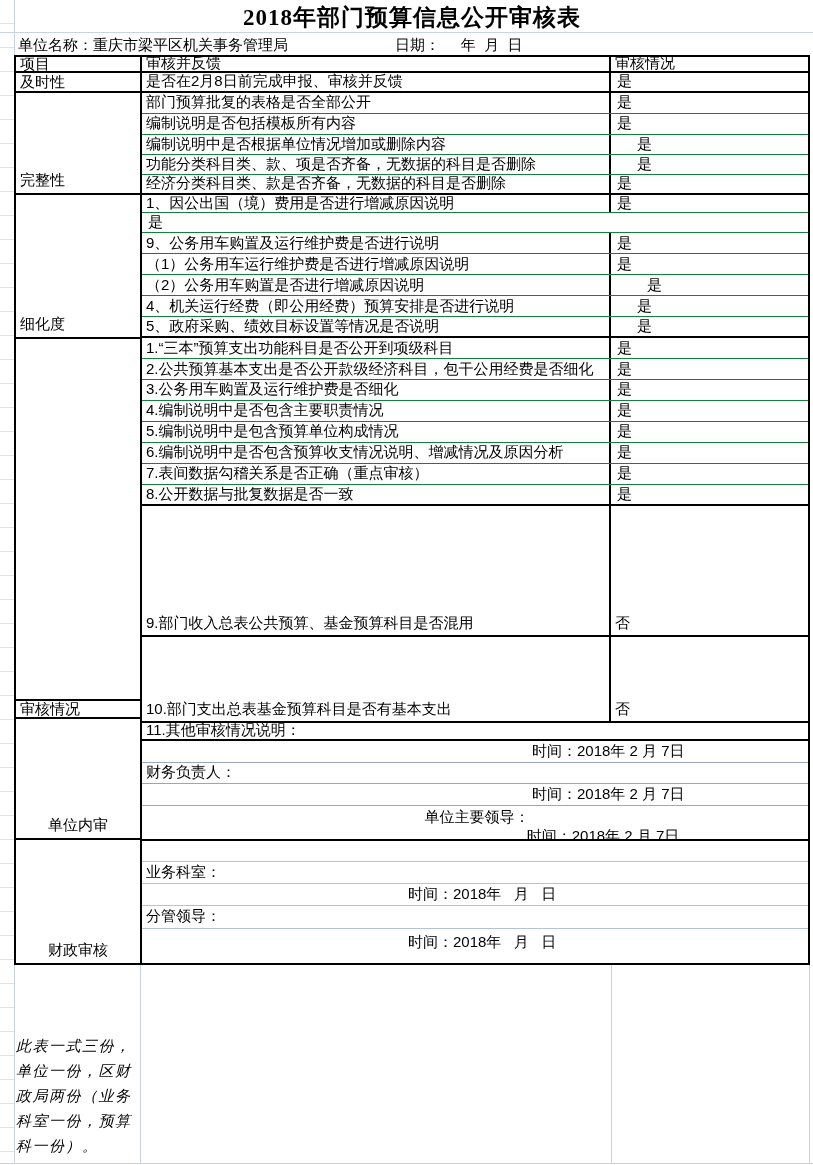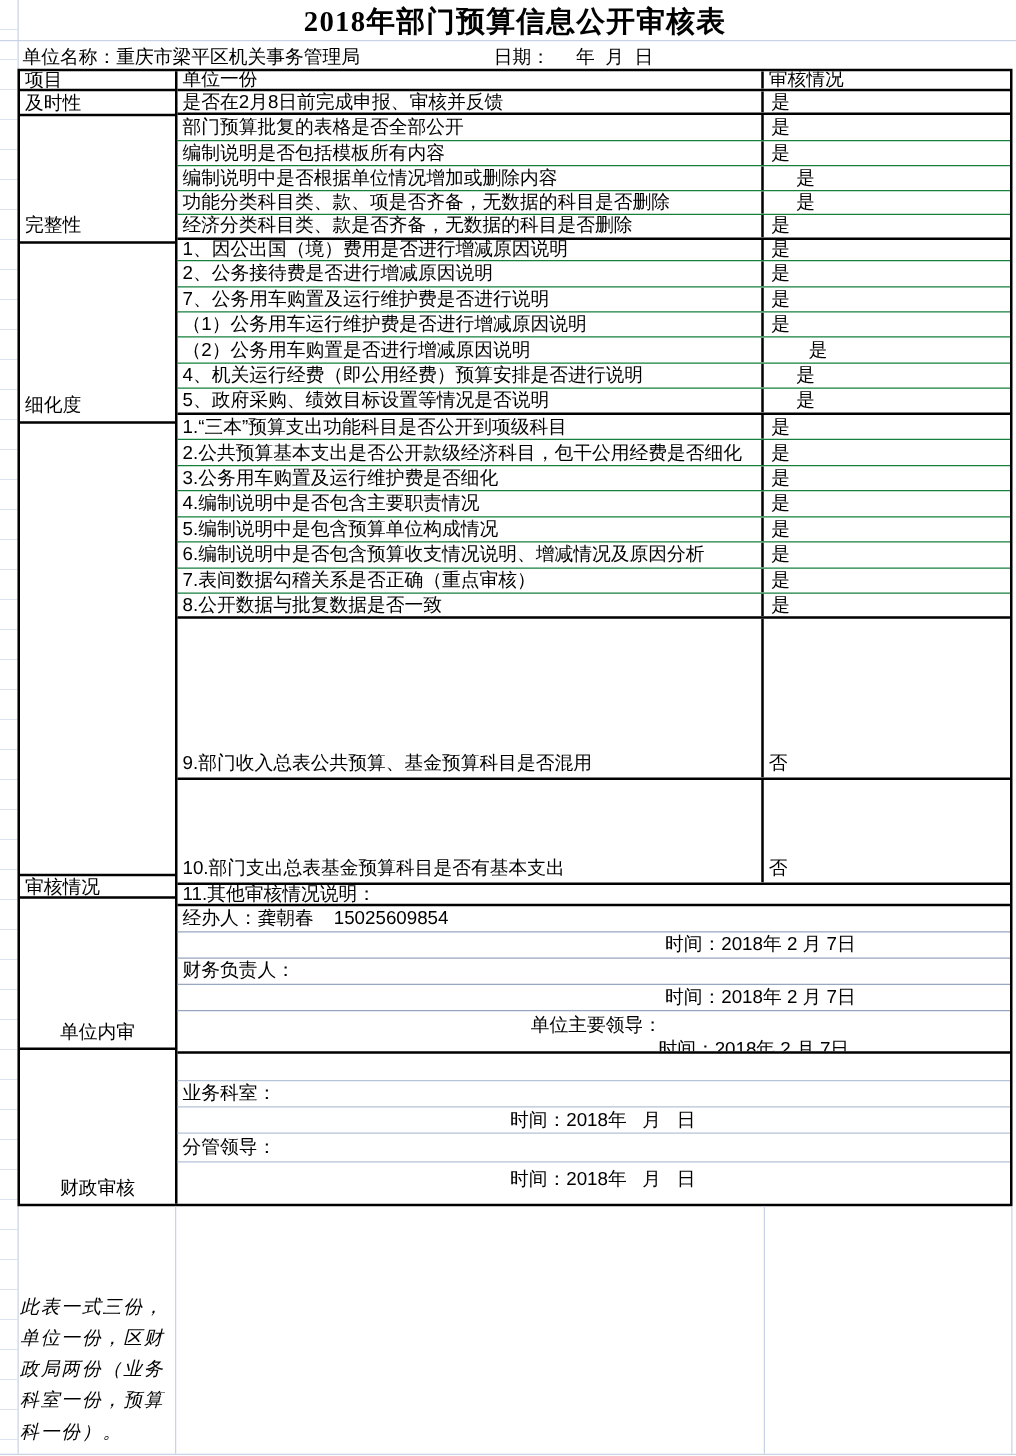--- a/index.html
+++ b/index.html
@@ -77,21 +77,21 @@
       <div class="cell bot bb2" style="height:144px;">细化度</div>
       <div class="cell bb2" style="height:362px;"></div>
       <div class="cell bb2" style="height:18px;">审核情况</div>
       <div class="cell bot ctr bb2" style="height:121px;">单位内审</div>
       <div class="cell bot ctr" style="height:123px;">财政审核</div>
     </div>
 
     <div class="colR">
 
       <div class="row bb2" style="height:16px;">
-        <div class="c2" style="padding-left:4px;">单位一份</div>
+        <div class="c2" style="padding-left:4px;">审核并反馈</div>
         <div class="c3" style="padding-left:4px;">审核情况</div>
       </div>
 
       <div class="row bb2" style="height:20px;">
         <div class="c2">是否在2月8日前完成申报、审核并反馈</div>
         <div class="c3">是</div>
       </div>
       <div class="row bb1" style="height:21px;">
         <div class="c2">部门预算批复的表格是否全部公开</div>
         <div class="c3">是</div>
@@ -110,25 +110,24 @@
       </div>
       <div class="row bb2" style="height:20px;">
         <div class="c2">经济分类科目类、款是否齐备，无数据的科目是否删除</div>
         <div class="c3">是</div>
       </div>
       <div class="row bb1" style="height:18px;">
         <div class="c2">1、因公出国（境）费用是否进行增减原因说明</div>
         <div class="c3">是</div>
       </div>
       <div class="row bb1" style="height:21px;">
-        <div class="c2">2、公务接待费是否进行增减原因说明</div>
-        <div class="c3">是</div>
-      </div>
-      <div class="row bb1" style="height:21px;">
-        <div class="c2">7、公务用车购置及运行维护费是否进行说明</div>
+        <div class="c3">是</div>
+      </div>
+      <div class="row bb1" style="height:21px;">
+        <div class="c2">9、公务用车购置及运行维护费是否进行说明</div>
         <div class="c3">是</div>
       </div>
       <div class="row bb1" style="height:21px;">
         <div class="c2">（1）公务用车运行维护费是否进行增减原因说明</div>
         <div class="c3">是</div>
       </div>
       <div class="row bb1" style="height:21px;gap:30px;">
         <div class="c2">（2）公务用车购置是否进行增减原因说明</div>
         <div class="c3">是</div>
       </div>
@@ -178,23 +177,20 @@
       </div>
       <div class="row tall bb2" style="height:86px;">
         <div class="c2">10.部门支出总表基金预算科目是否有基本支出</div>
         <div class="c3" style="padding-left:4px;">否</div>
       </div>
 
       <div class="row bb2" style="height:18px;">
         <div class="wide">11.其他审核情况说明：</div>
       </div>
 
-      <div class="row lb1" style="height:21px;">
-        <div class="wide"><span>经办人：</span><span>龚朝春</span><span style="margin-left:16px;">15025609854</span></div>
-      </div>
       <div class="row lb1" style="height:22px;">
         <div class="wide pl390">时间：2018年 2 月 7日</div>
       </div>
       <div class="row lb1" style="height:21px;">
         <div class="wide">财务负责人：</div>
       </div>
       <div class="row lb1" style="height:22px;">
         <div class="wide pl390">时间：2018年 2 月 7日</div>
       </div>
       <div class="row bb2" style="height:35px;">

